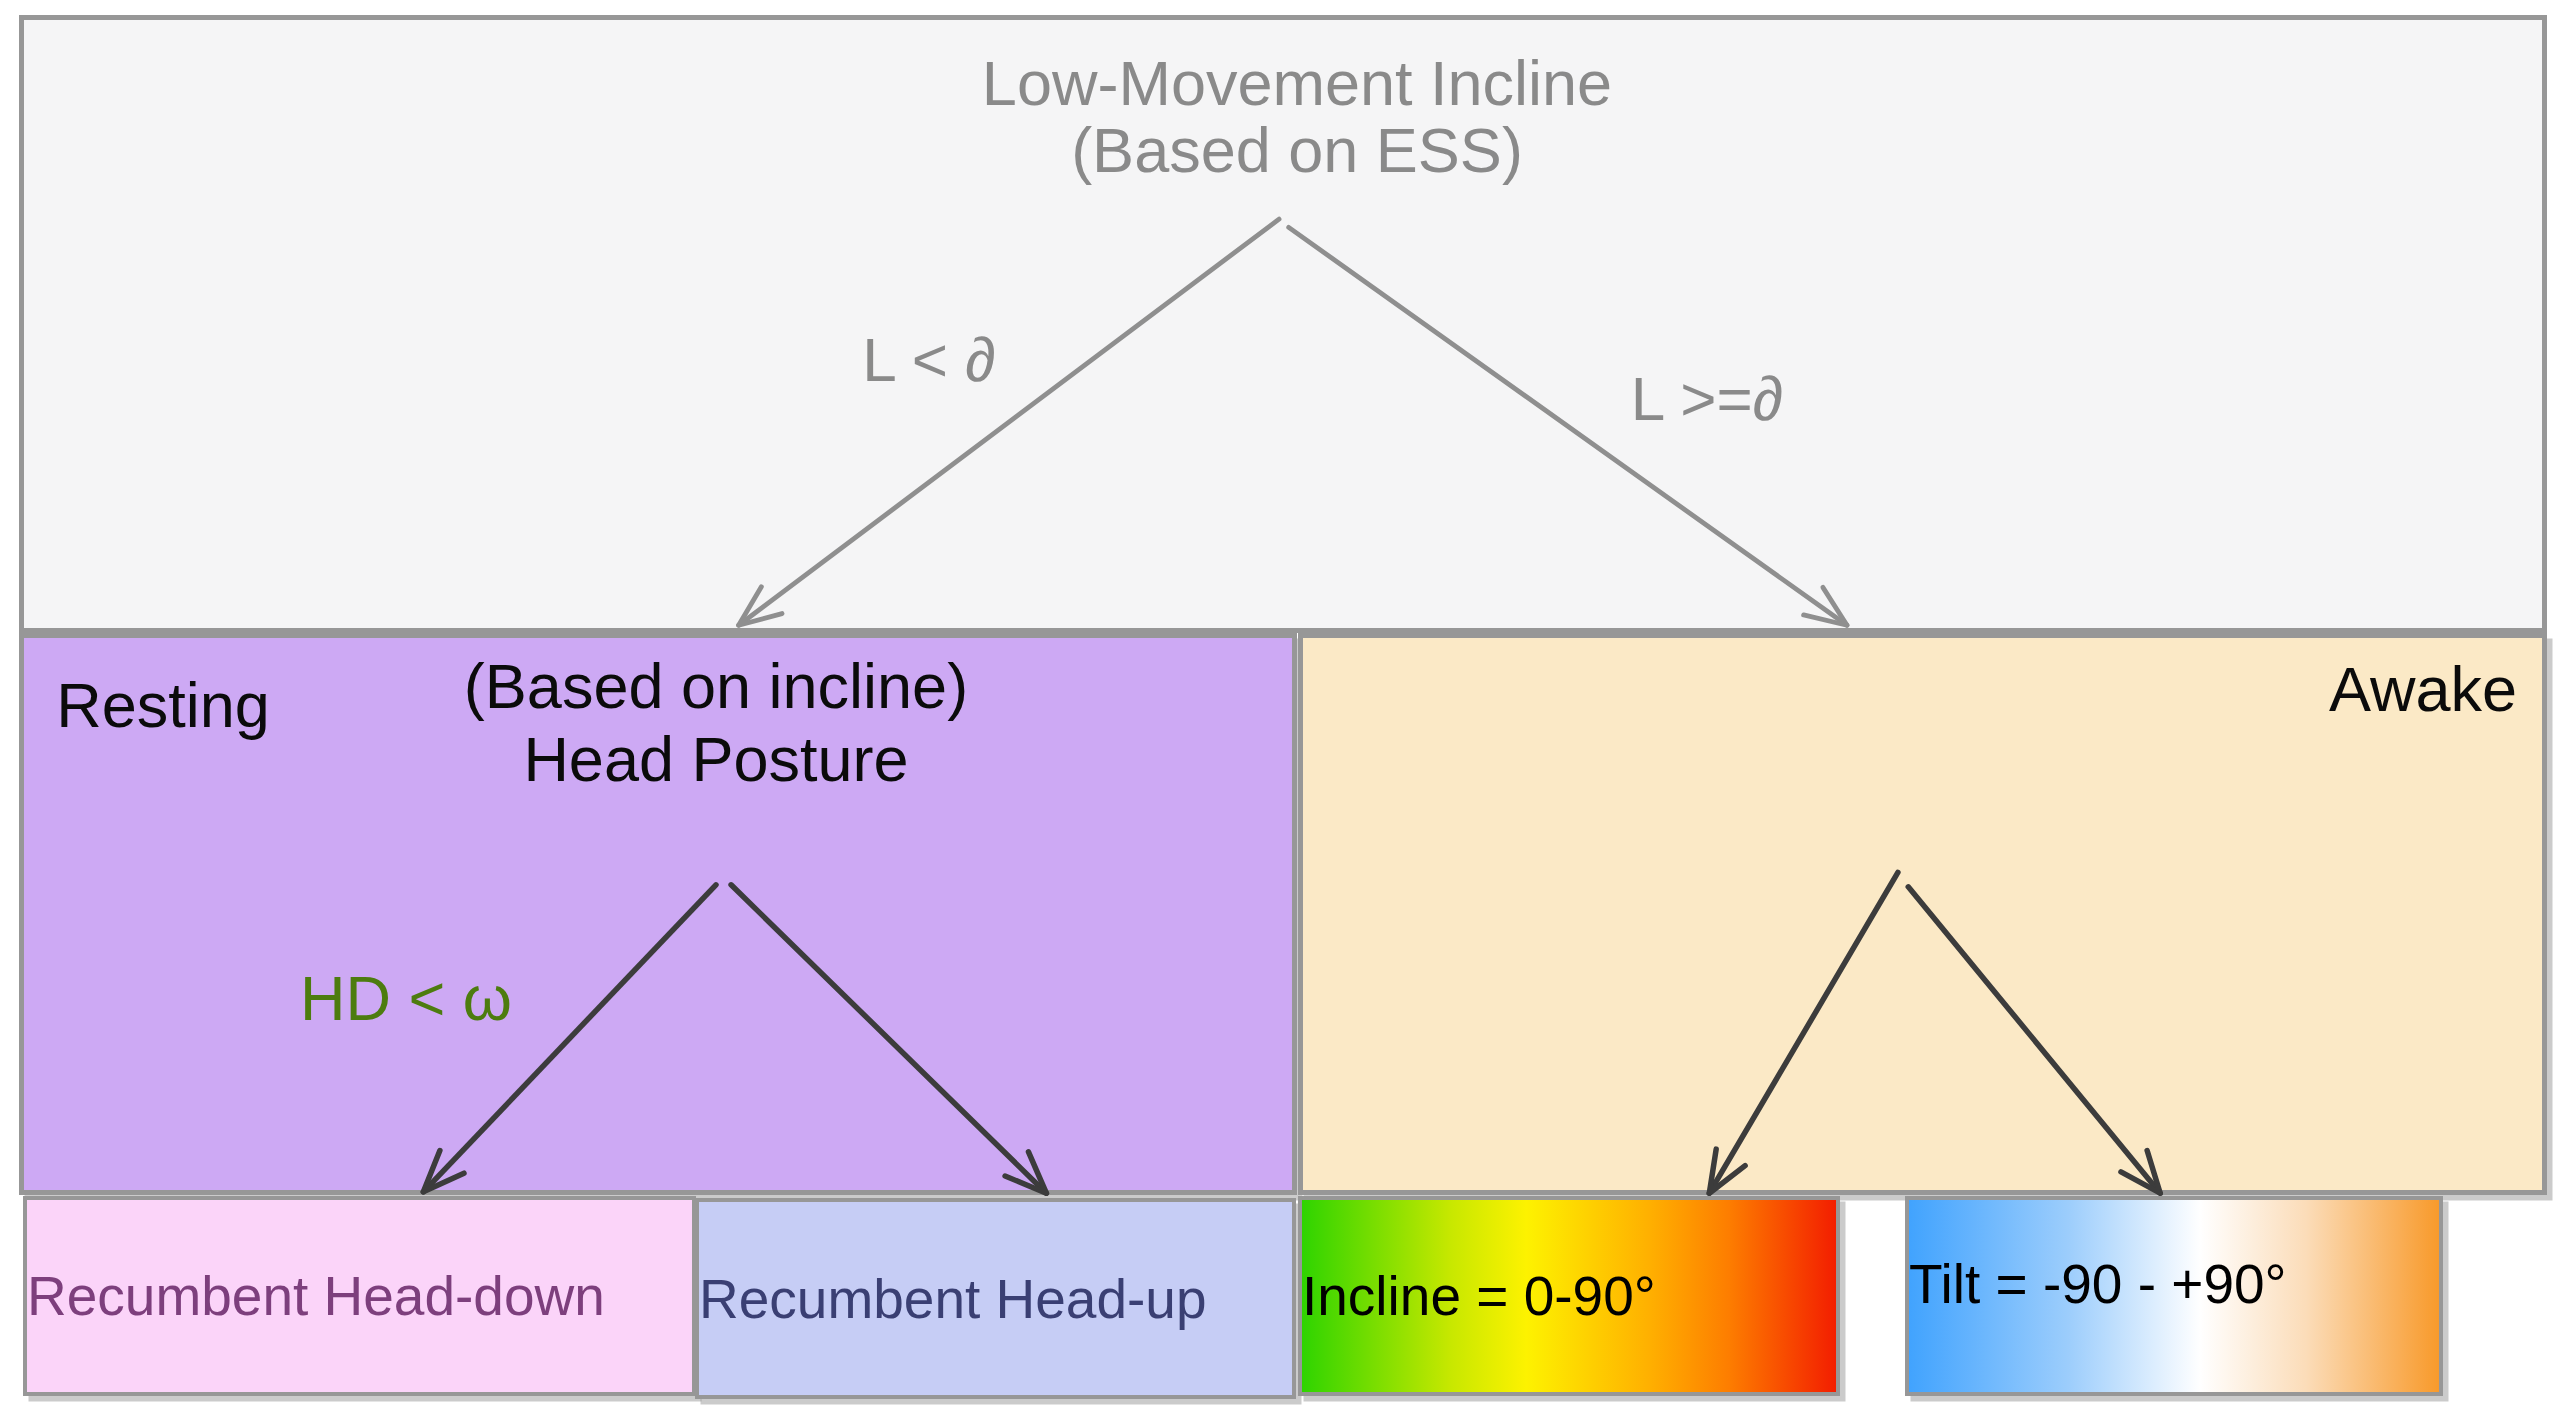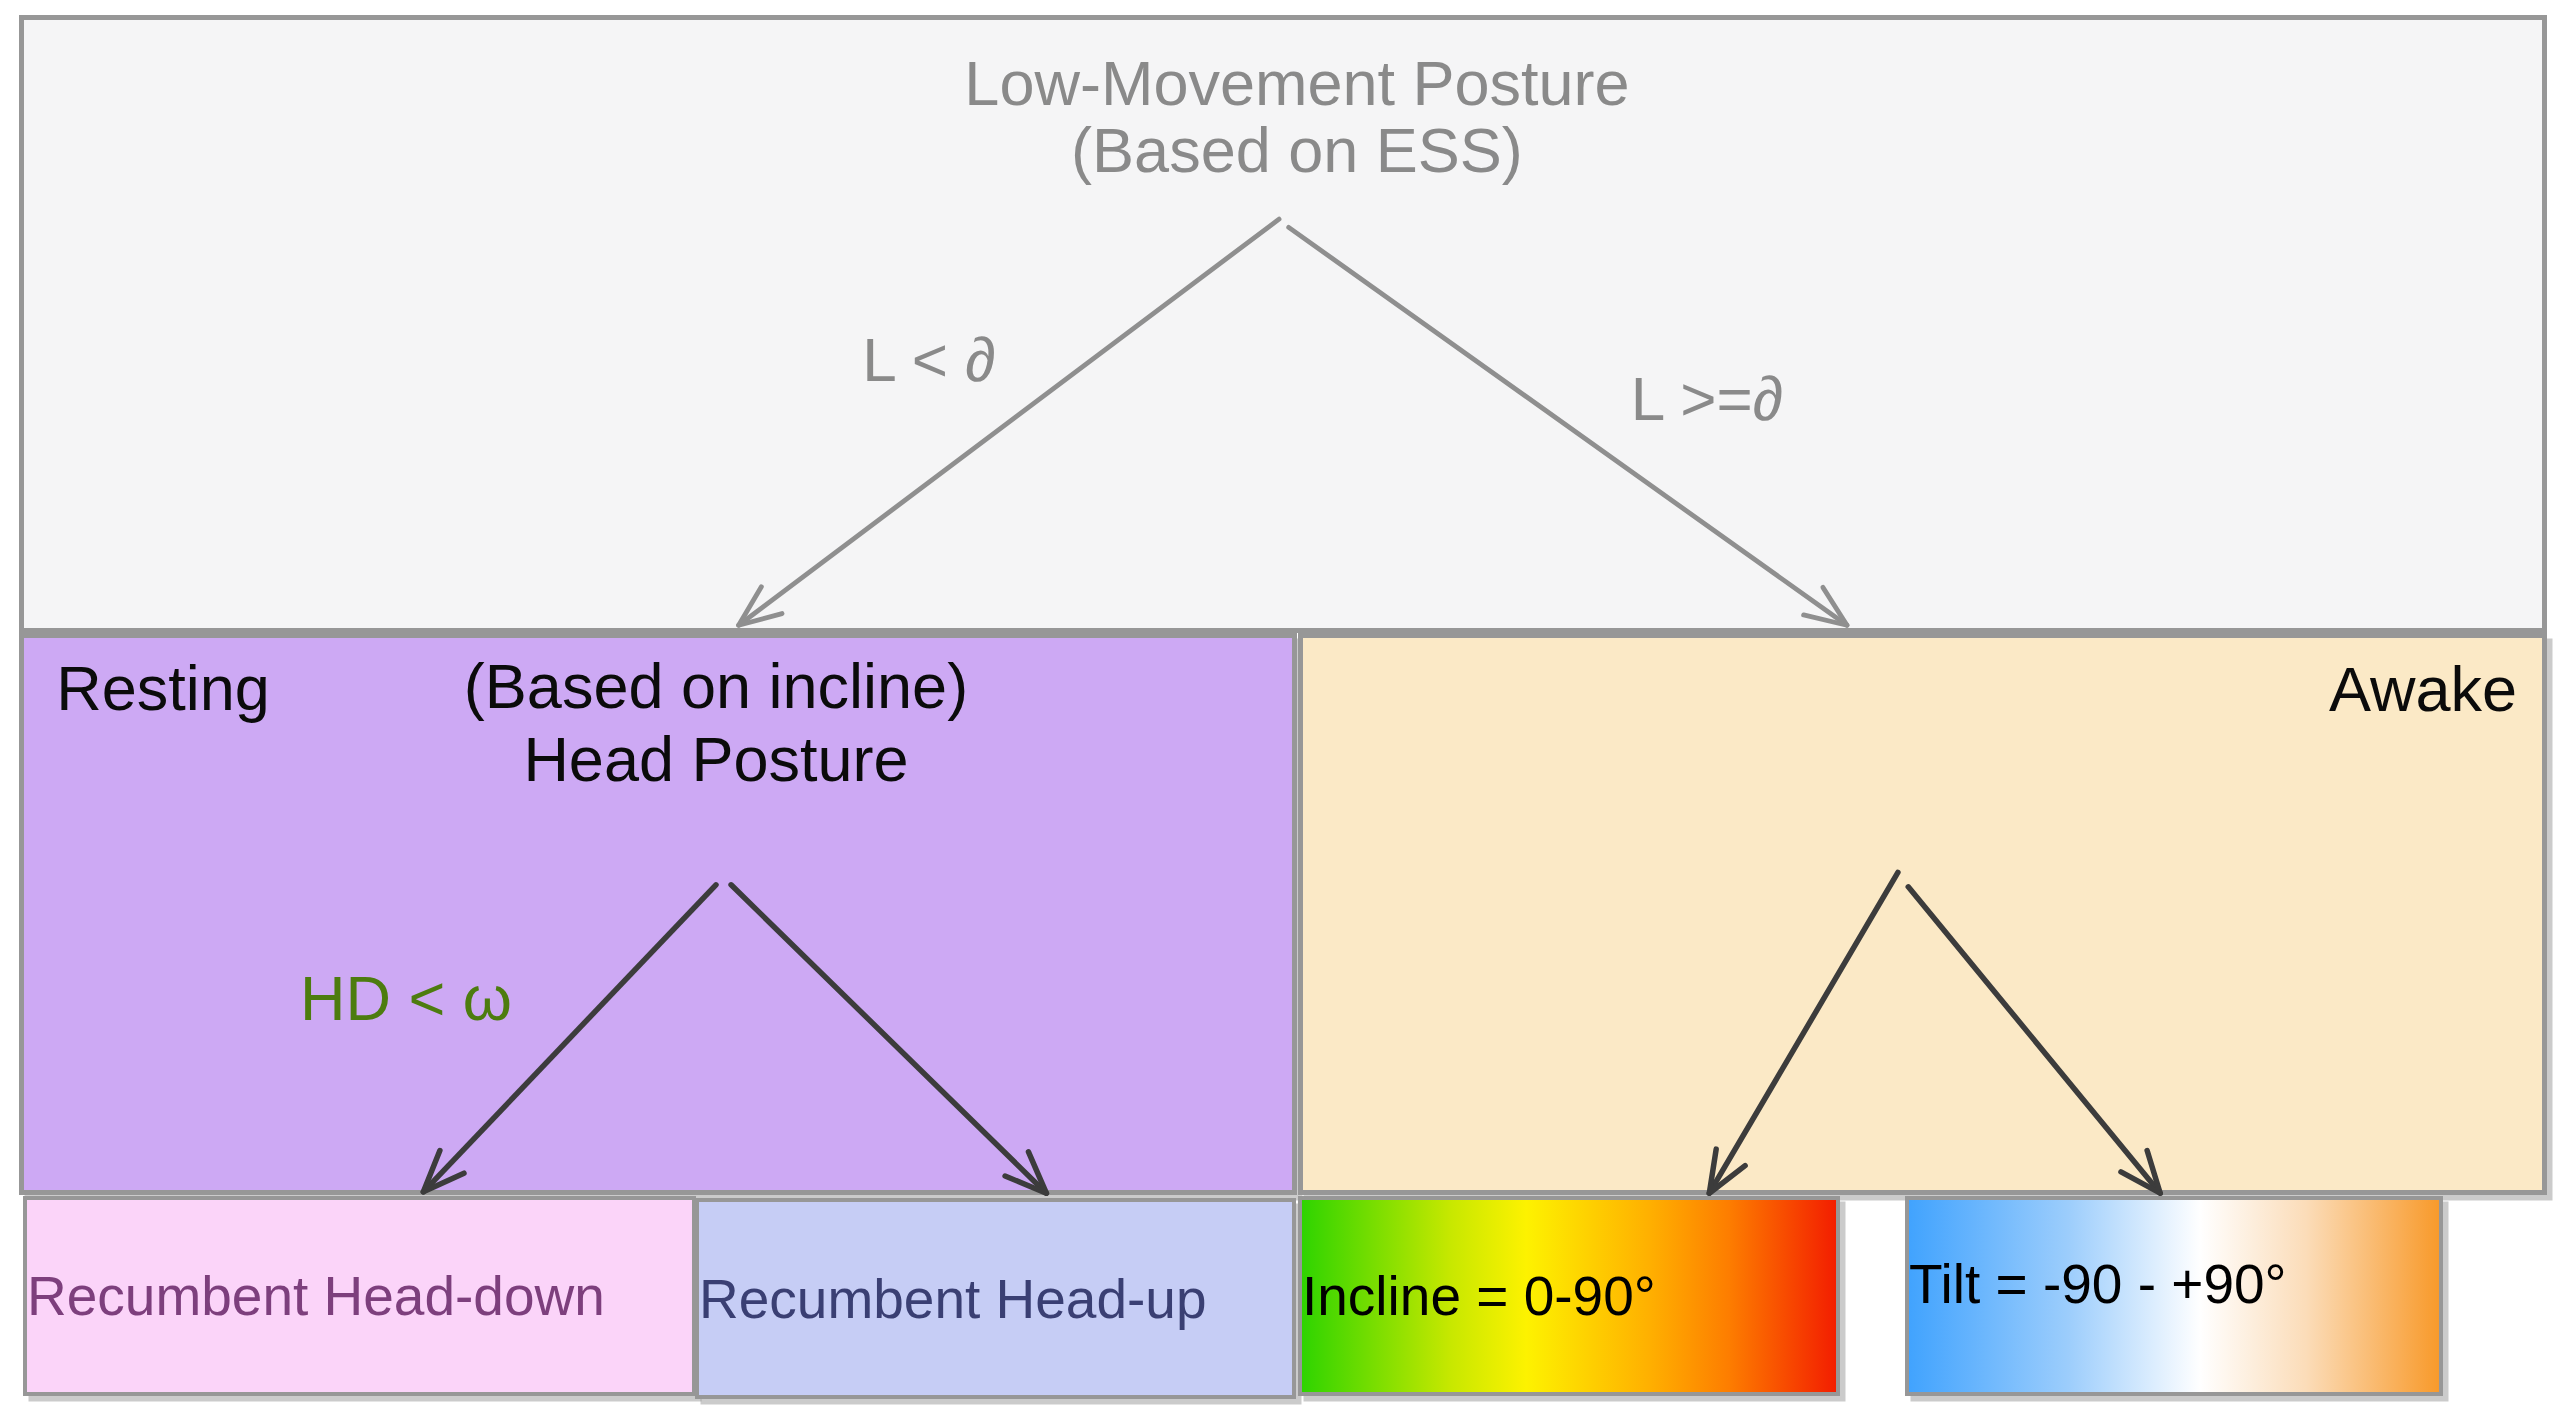--- a/index.html
+++ b/index.html
@@ -120,28 +120,28 @@
     </g>
     <g class="fork-dark">
       <polyline points="2757,1267 2483,1733"></polyline>
       <polyline points="2493,1669 2483,1733 2535,1693"></polyline>
       <polyline points="2772,1288 3138,1733"></polyline>
       <polyline points="3119,1671 3138,1733 3081,1702"></polyline>
     </g>
   </svg>
 
   <div class="label title" style="left:1297px; top:50px;">
-    <div>Low-Movement Posture</div>
+    <div>Low-Movement Incline</div>
     <div>(Based on ESS)</div>
   </div>
 
   <div class="label edge-label" style="left:929px; top:324px;">L &lt; ∂</div>
   <div class="label edge-label" style="left:1707px; top:363px;">L &gt;=∂</div>
 
-  <div class="label tag-label" style="left:163px; top:652px;">Resting</div>
+  <div class="label tag-label" style="left:163px; top:669px;">Resting</div>
   <div class="label header" style="left:716px; top:650px;">
     <div>(Based on incline)</div>
     <div>Head Posture</div>
   </div>
   <div class="label cond-label" style="left:406px; top:962px;">HD &lt; ω</div>
 
   <div class="label tag-label" style="left:2423px; top:653px;">Awake</div>
 
 </div>
 

